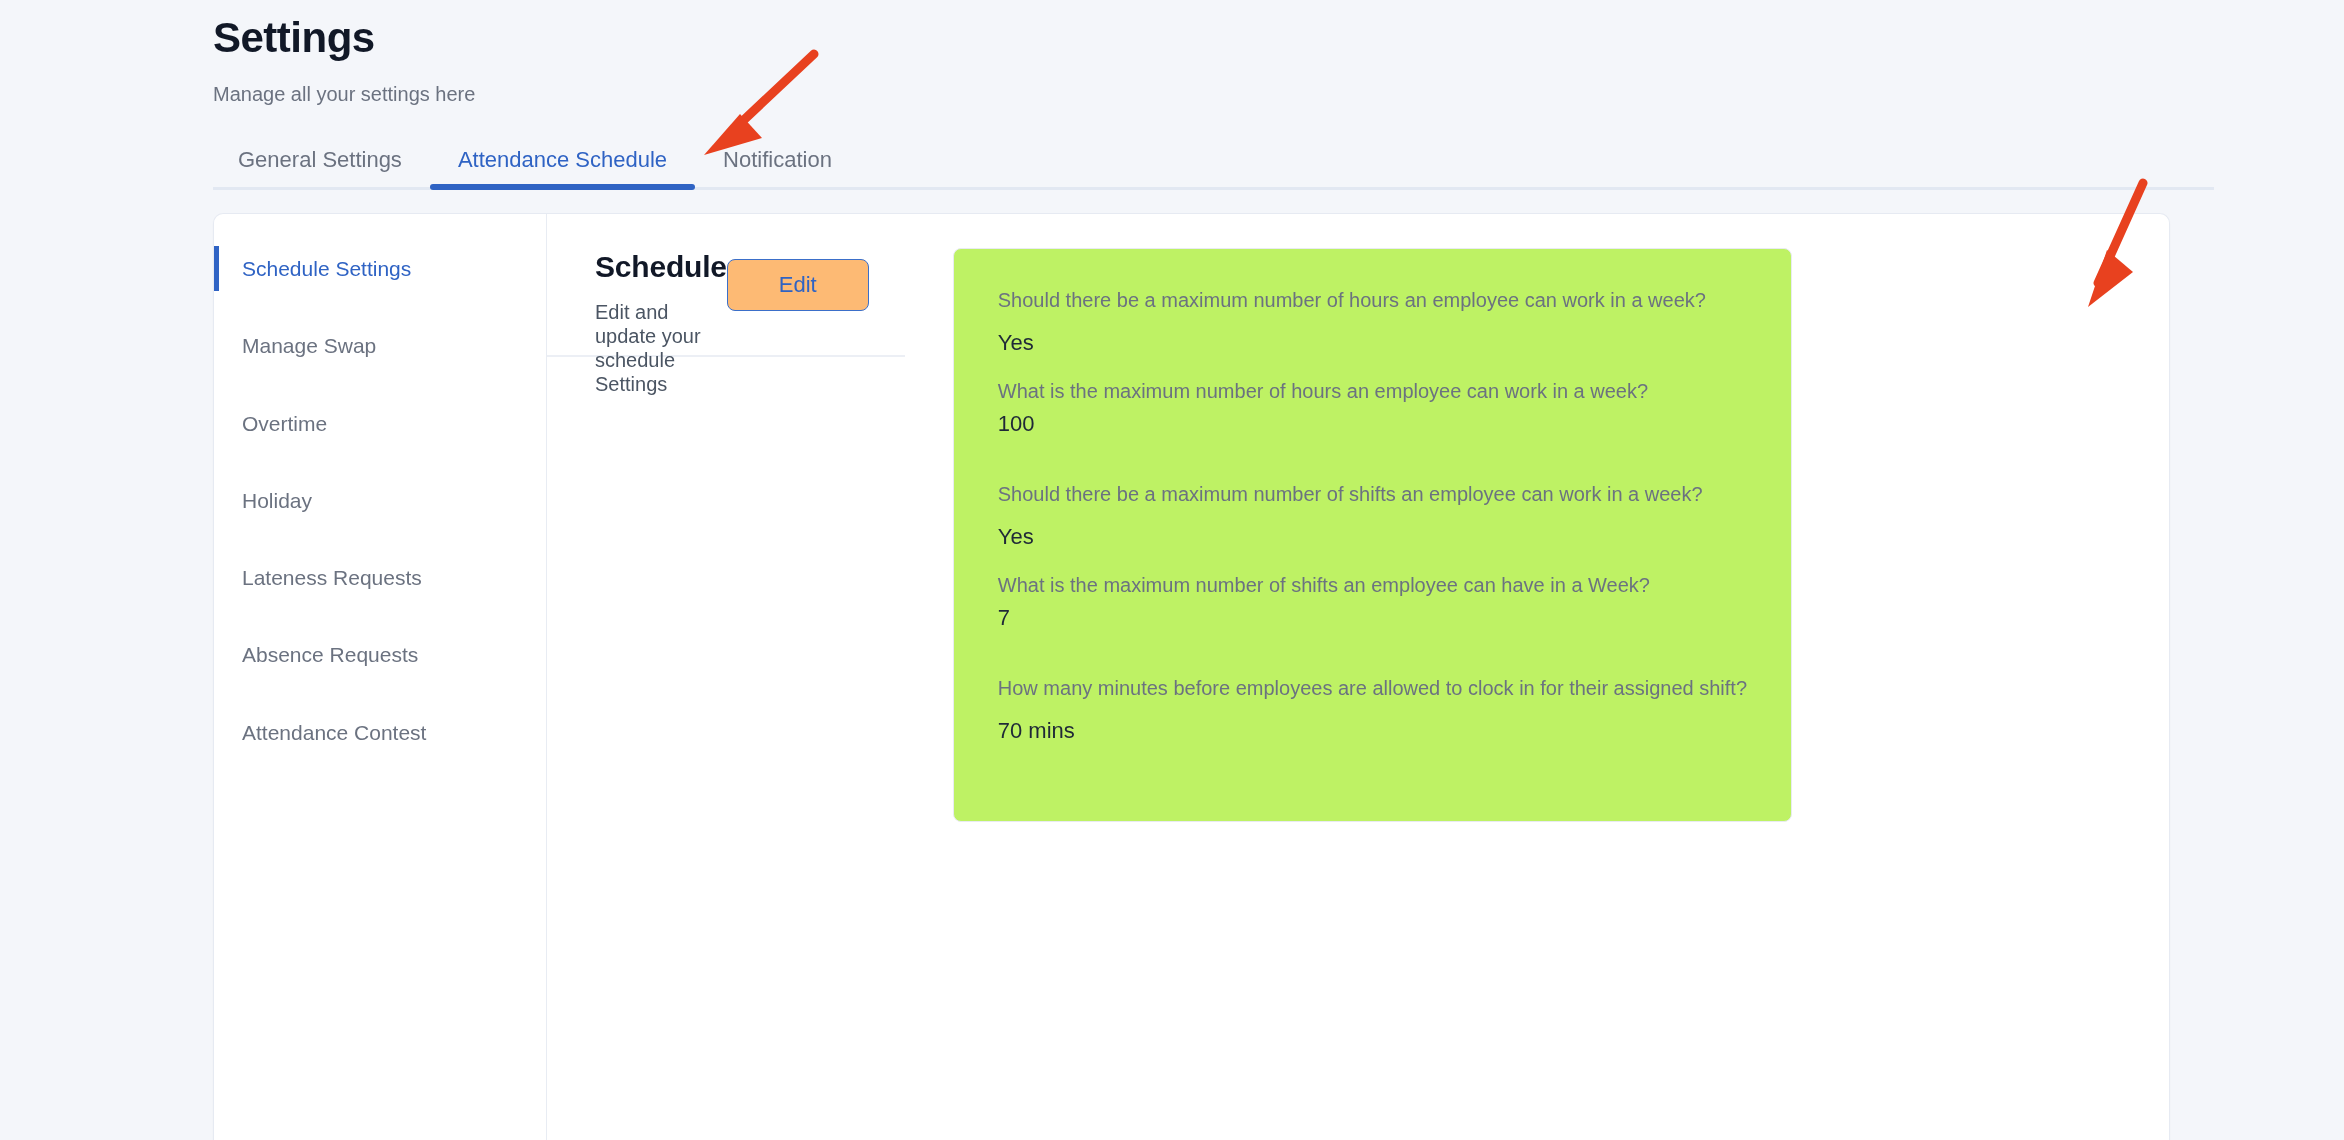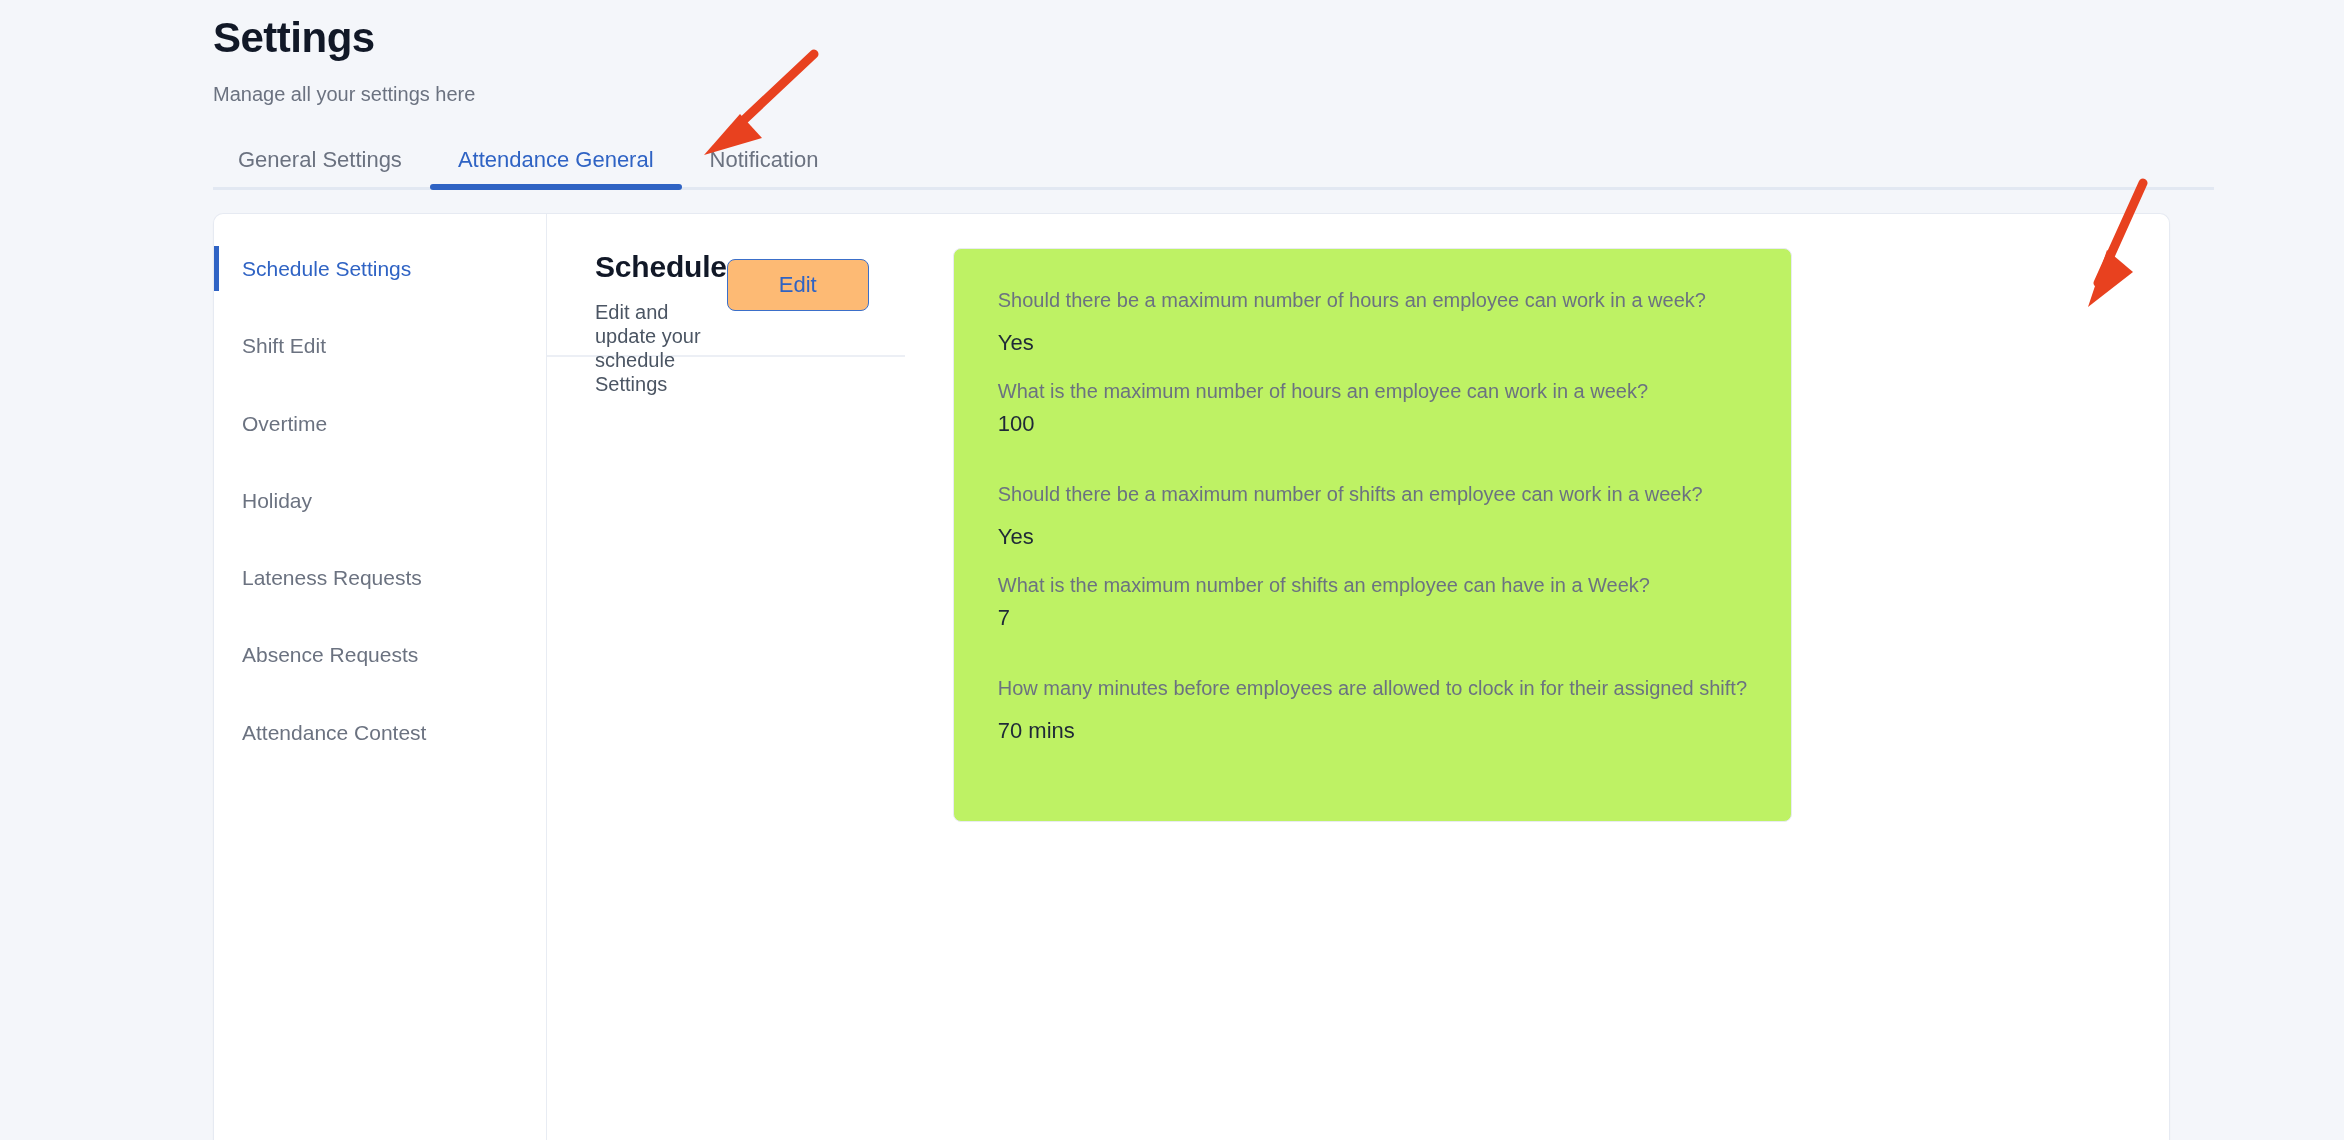--- a/index.html
+++ b/index.html
@@ -218,32 +218,32 @@
 </head>
 <body>
 
 <div class="page-head">
   <div class="page-title">Settings</div>
   <div class="page-subtitle">Manage all your settings here</div>
 </div>
 
 <div class="tabbar">
   <div class="tab">General Settings</div>
-  <div class="tab active">Attendance General</div>
+  <div class="tab active">Attendance Schedule</div>
   <div class="tab">Notification</div>
 </div>
 
 <div class="panel">
 
   <div class="sidenav">
     <div class="nav-item active">
       <span>Schedule Settings</span>
     </div>
     <div class="nav-item">
-      <span>Shift Edit</span>
+      <span>Manage Swap</span>
     </div>
     <div class="nav-item">
       <span>Overtime</span>
     </div>
     <div class="nav-item">
       <span>Holiday</span>
     </div>
     <div class="nav-item">
       <span>Lateness Requests</span>
     </div>

